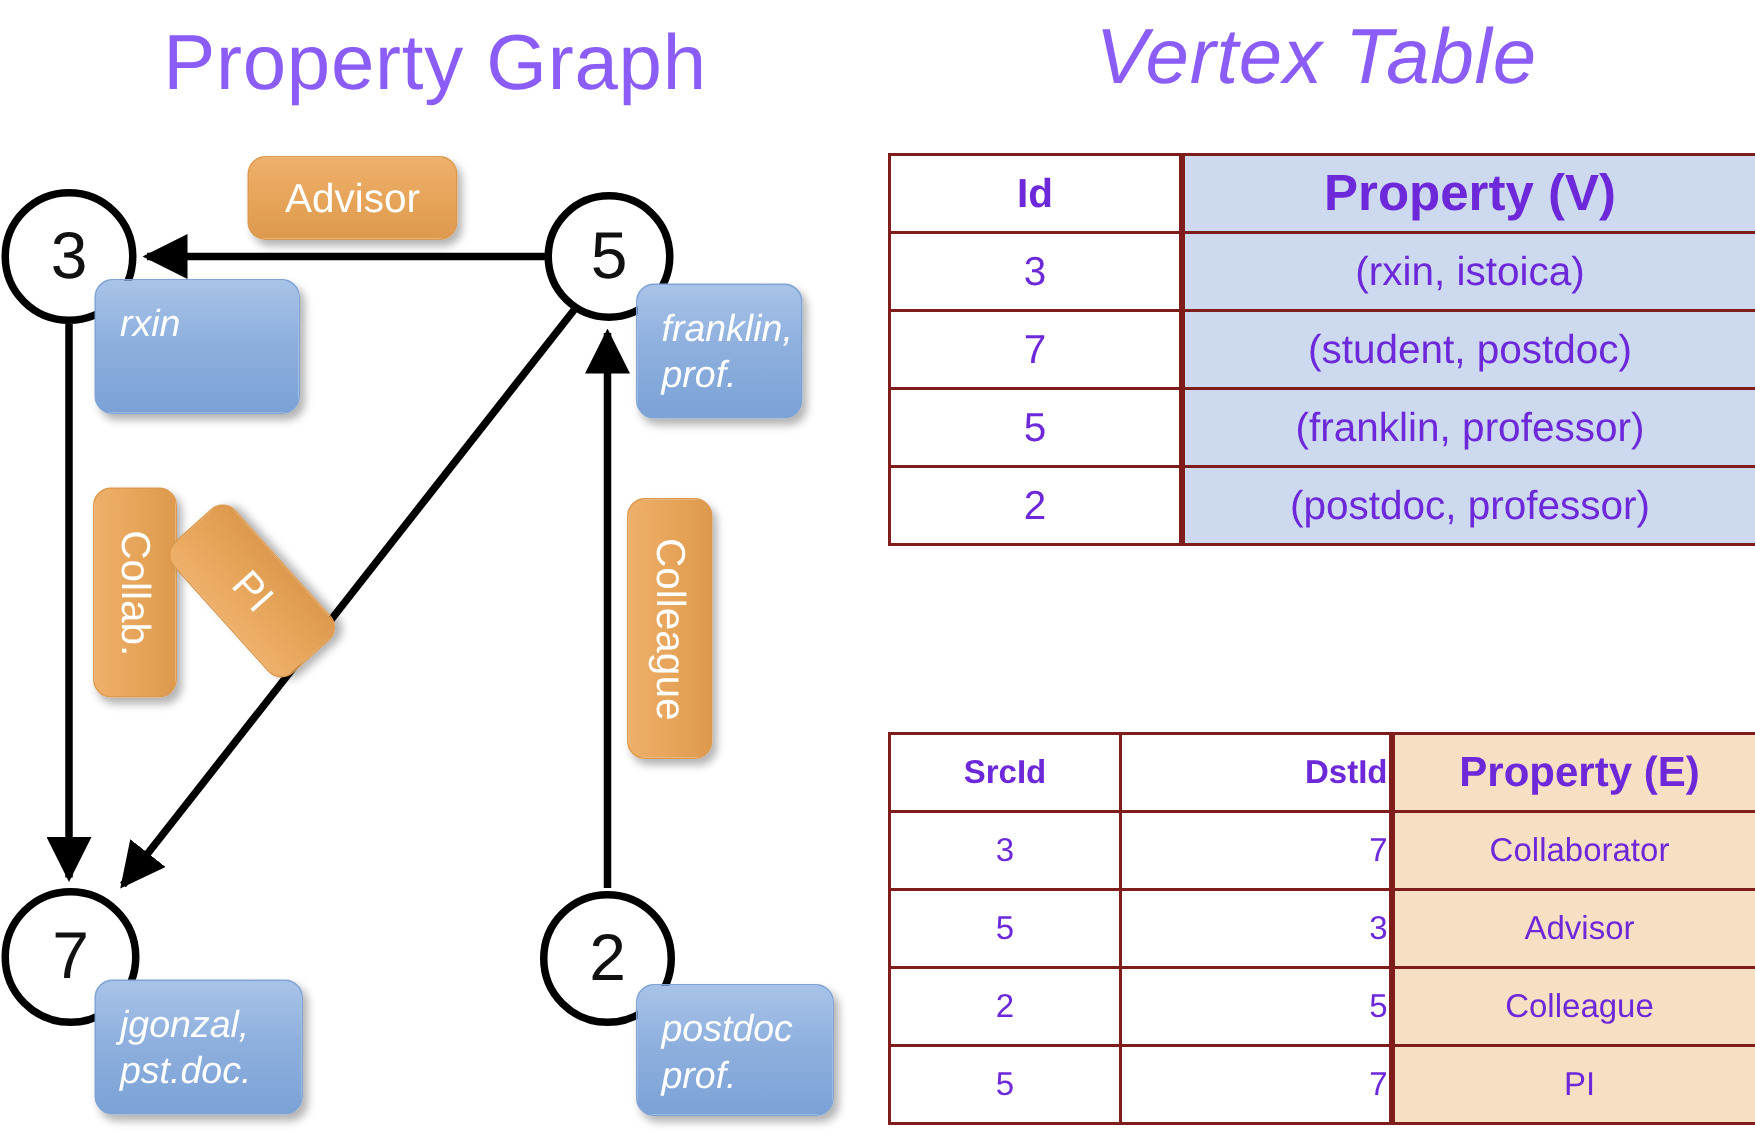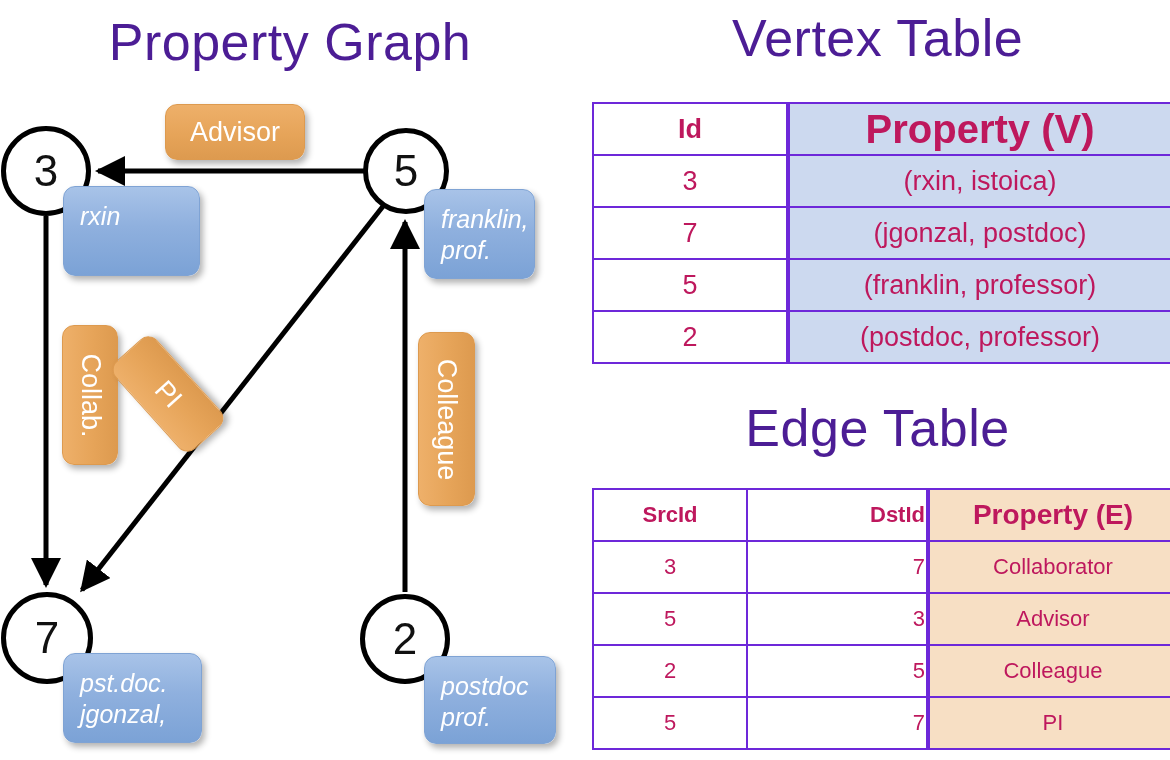--- a/index.html
+++ b/index.html
@@ -7,25 +7,25 @@
     width:1170px;height:760px;background:#ffffff;
     font-family:"Liberation Sans", sans-serif;
     overflow:hidden;position:relative;
   }
   .stage{position:absolute;left:0;top:0;width:1170px;height:760px;}
 
   
   .title{
     position:absolute;text-align:center;
     font-family:"Liberation Sans", sans-serif;
-    font-weight:300;color:#4c1d95;letter-spacing:0.5px;
+    font-weight:300;color:#8b5cf6;letter-spacing:0.5px;
     white-space:nowrap;
   }
   #title-property-graph{left:0;top:12px;width:580px;font-size:52px;line-height:60px;}
-  #title-vertex-table{left:585px;top:8px;width:585px;font-size:52px;line-height:60px;}
+  #title-vertex-table{left:585px;top:8px;width:585px;font-size:52px;line-height:60px;font-style:italic;}
   #title-edge-table{left:585px;top:398px;width:585px;font-size:52px;line-height:60px;}
 
   
   #graph-svg{position:absolute;left:0;top:0;width:585px;height:760px;}
 
   
   .node{
     position:absolute;border:5px solid #000;border-radius:50%;
     background:#fff;box-sizing:border-box;
     display:flex;align-items:center;justify-content:center;
@@ -73,50 +73,49 @@
   #chip-colleague .vlabel{transform:rotate(90deg);white-space:nowrap;}
   #chip-pi{
     left:140px;top:335px;width:56px;height:118px;
     transform:rotate(-42deg);transform-origin:50% 50%;
   }
   #chip-pi .vlabel{transform:rotate(90deg);white-space:nowrap;}
 
   
   .tbl{position:absolute;border-collapse:collapse;table-layout:fixed;}
   .tbl td,.tbl th{
-    border:2px solid #6d28d9;text-align:center;color:#be185d;
+    border:2px solid #7f1d1d;text-align:center;color:#6d28d9;
     font-weight:300;font-family:"Liberation Sans", sans-serif;
   }
   .tbl th{font-weight:bold;}
 
   
   #vertex-table{left:592px;top:102px;width:572px;}
   #vertex-table th,#vertex-table td{height:48px;font-size:27px;}
   #vertex-table .col-id{width:190px;background:#ffffff;}
   #vertex-table .col-prop{width:378px;background:#ccd9ef;border-left-width:4px;}
-  #vertex-table th.col-prop{font-size:40px;}
+  #vertex-table th.col-prop{font-size:34px;}
 
   
   #edge-table{left:592px;top:488px;width:574px;}
   #edge-table th,#edge-table td{height:48px;font-size:22px;}
   #edge-table .col-src{width:150px;background:#ffffff;}
   #edge-table .col-dst{width:176px;background:#ffffff;text-align:right;}
   #edge-table .col-prop{width:244px;background:#f7dfc4;border-left-width:4px;}
   #edge-table th.col-prop{font-size:28px;}
 </style>
 </head>
 <body>
 
 <div class="stage">
 
   <div class="title" id="title-property-graph">Property Graph</div>
 
   <div class="title" id="title-vertex-table">Vertex Table</div>
 
-  <div class="title" id="title-edge-table">Edge Table</div>
 
   <svg id="graph-svg" viewBox="0 0 585 760">
     <defs>
       <marker id="arrow" viewBox="0 0 10 10" refX="9" refY="5" markerWidth="6" markerHeight="6" orient="auto-start-reverse">
         <path d="M 0 0 L 10 5 L 0 10 z" fill="#000"></path>
       </marker>
     </defs>
 
     <line x1="368" y1="171" x2="98" y2="171" stroke="#000" stroke-width="5" marker-end="url(#arrow)"></line>
 
@@ -141,22 +140,22 @@
   </div>
 
   <div class="chip-blue" id="chip-rxin">
     <div>rxin</div>
   </div>
   <div class="chip-blue" id="chip-franklin">
     <div>franklin,</div>
     <div>prof.</div>
   </div>
   <div class="chip-blue" id="chip-jgonzal">
+    <div>jgonzal,</div>
     <div>pst.doc.</div>
-    <div>jgonzal,</div>
   </div>
   <div class="chip-blue" id="chip-istoica">
     <div>postdoc</div>
     <div>prof.</div>
   </div>
 
   <div class="chip-orange" id="chip-advisor">
     <span class="hlabel">Advisor</span>
   </div>
   <div class="chip-orange" id="chip-collab">
@@ -176,21 +175,21 @@
         <th class="col-prop">Property (V)</th>
       </tr>
     </thead>
     <tbody>
       <tr>
         <td class="col-id">3</td>
         <td class="col-prop">(rxin, istoica)</td>
       </tr>
       <tr>
         <td class="col-id">7</td>
-        <td class="col-prop">(jgonzal, postdoc)</td>
+        <td class="col-prop">(student, postdoc)</td>
       </tr>
       <tr>
         <td class="col-id">5</td>
         <td class="col-prop">(franklin, professor)</td>
       </tr>
       <tr>
         <td class="col-id">2</td>
         <td class="col-prop">(postdoc, professor)</td>
       </tr>
     </tbody>

